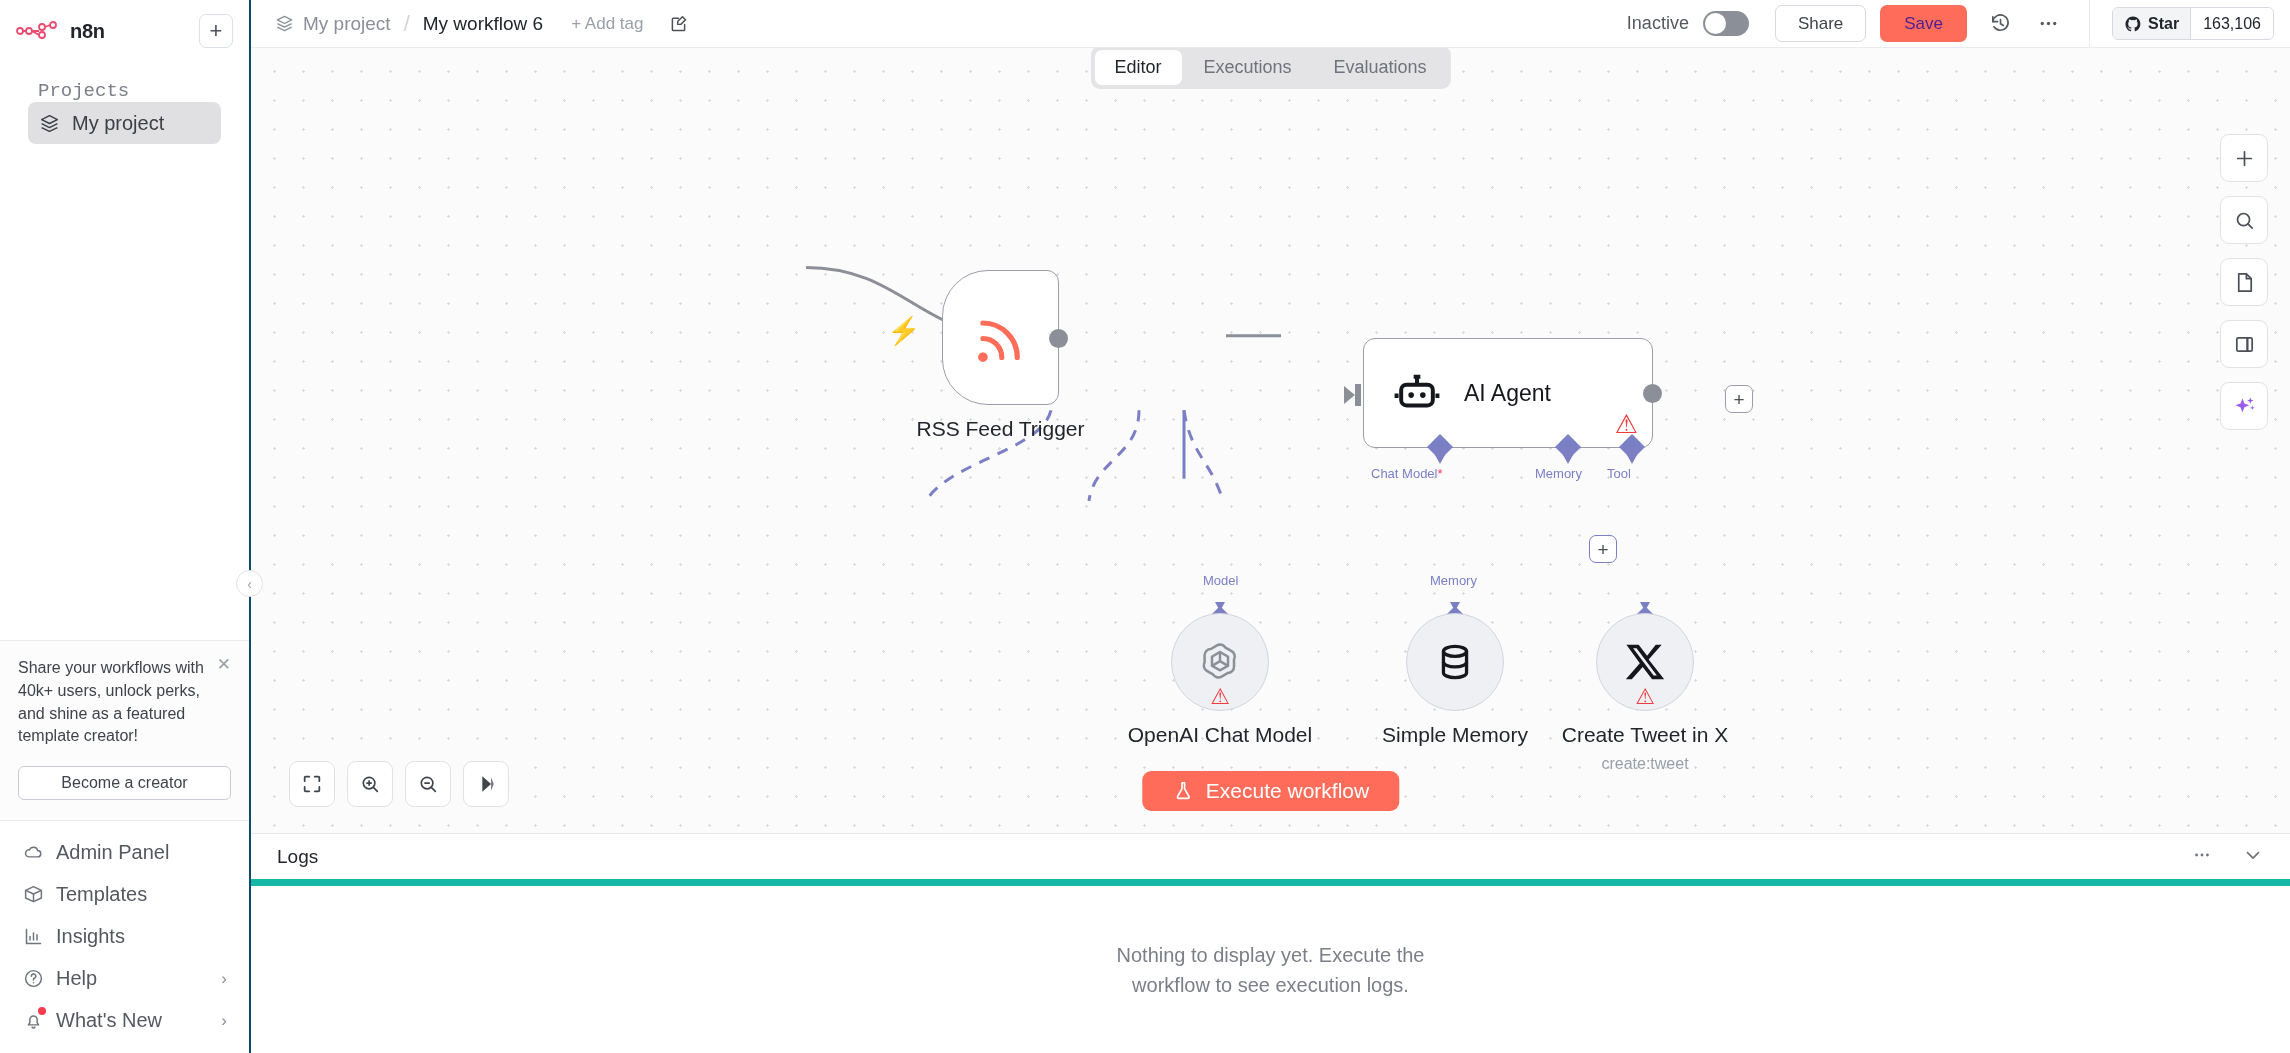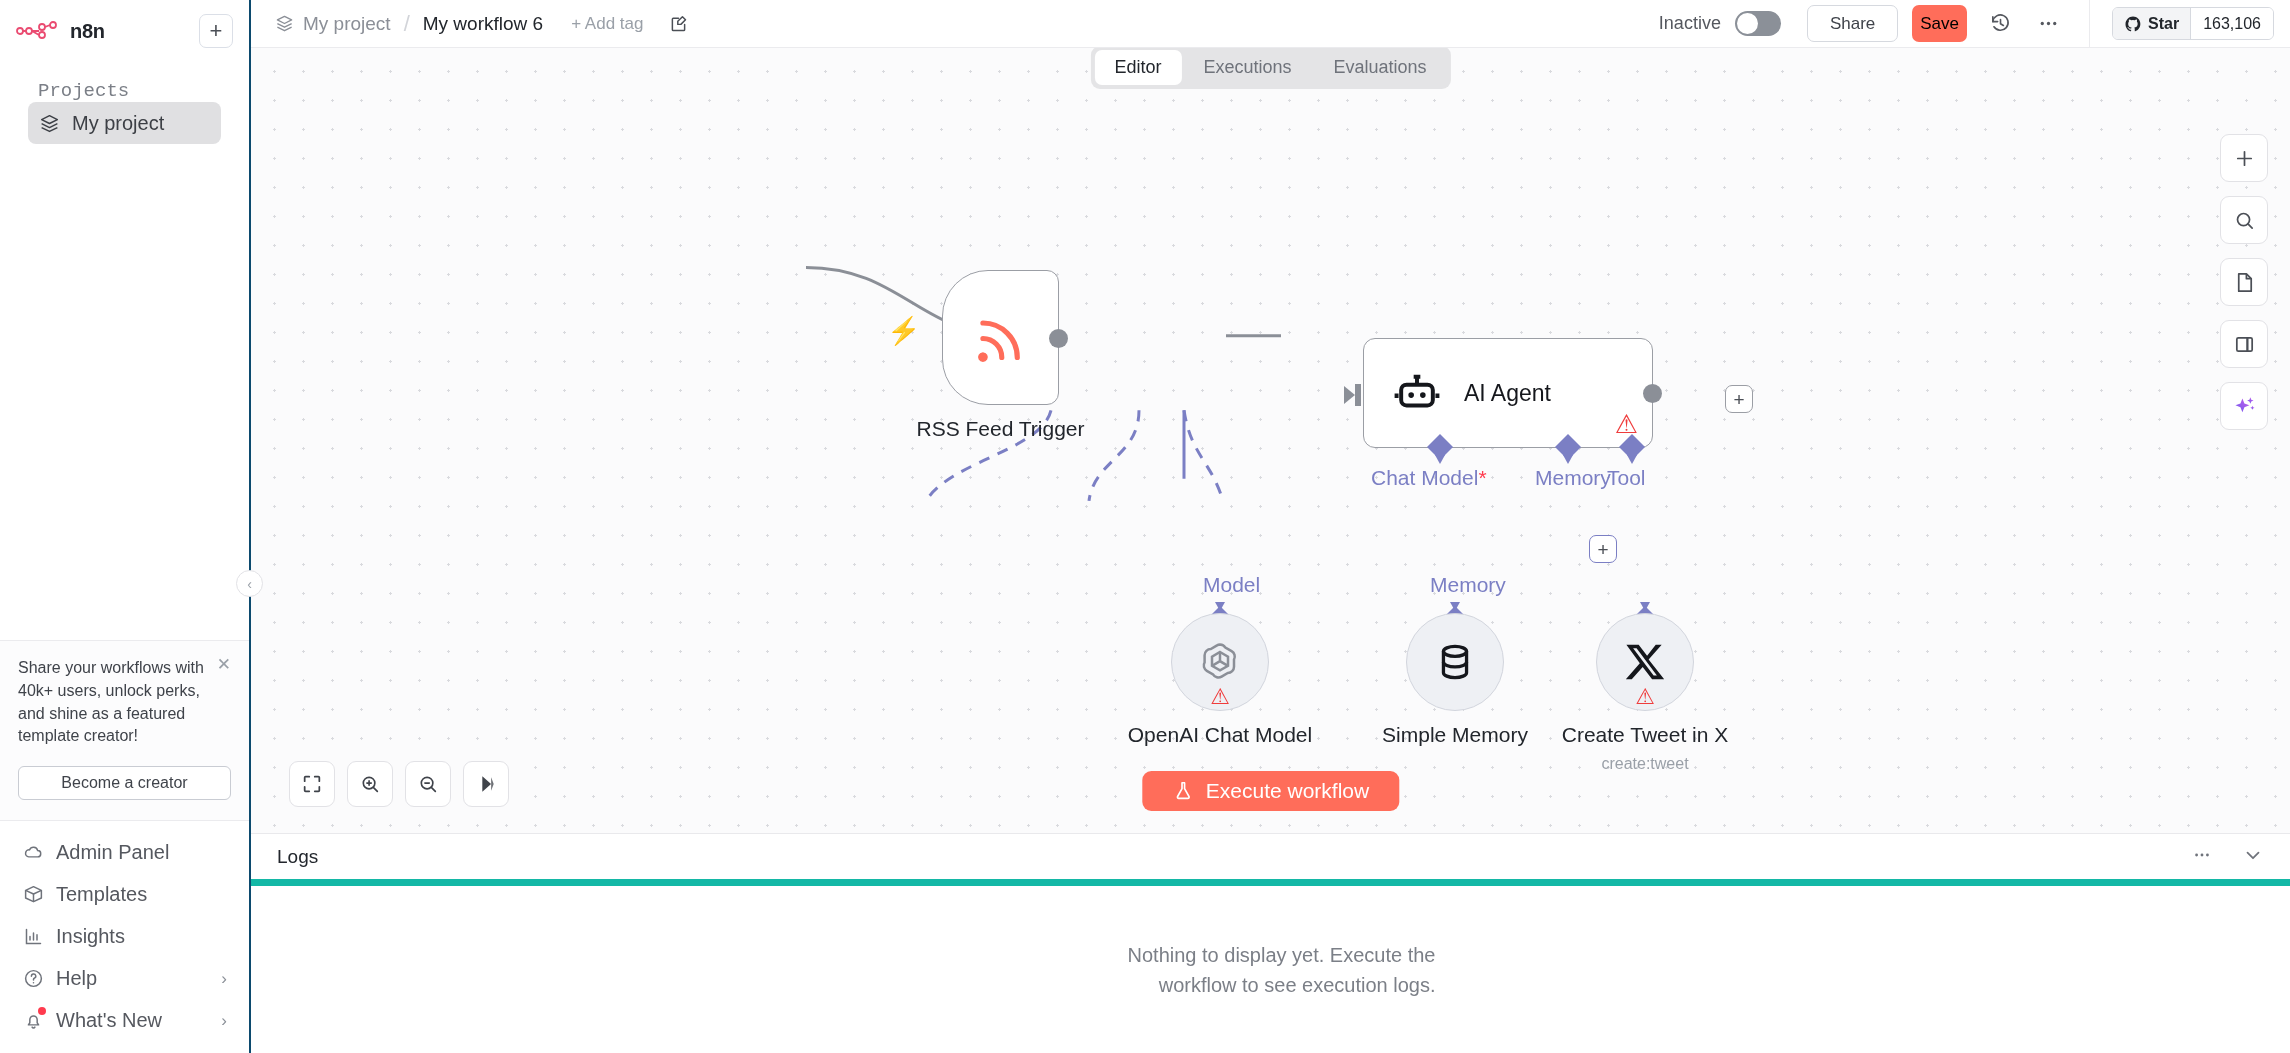--- a/index.html
+++ b/index.html
@@ -95,22 +95,22 @@
   .toggle .knob {
     position: absolute; width: 21px; height: 21px; border-radius: 50%;
     background: #fff; top: 2px; left: 2px;
   }
   .btn-share {
     margin-left: 26px; height: 37px; padding: 0 22px; border: 1px solid #d6d9df;
     border-radius: 7px; background: #fff; font-size: 17px; color: #3f434a;
     font-family: inherit; cursor: pointer; display: flex; align-items: center;
   }
   .btn-save {
-    margin-left: 14px; height: 37px; padding: 0 8px; border: none; border-radius: 7px;
-    background: #ff6d5a; color: #000000; font-size: 17px; font-family: inherit;
+    margin-left: 14px; height: 37px; padding: 0 24px; border: none; border-radius: 7px;
+    background: #ff6d5a; color: #4c1d95; font-size: 17px; font-family: inherit;
     cursor: pointer; display: flex; align-items: center;
   }
   .hdr-icon2 {
     margin-left: 18px; width: 30px; height: 30px; display: flex; align-items: center;
     justify-content: center; color: #55585f; cursor: pointer;
   }
   .hdr-divider { width: 1px; height: 48px; background: #ebebee; margin-left: 26px; }
   .gh-star {
     margin-left: 22px; display: flex; height: 33px; border: 1px solid #d6d9df;
     border-radius: 6px; overflow: hidden; cursor: pointer; background: #fff;
@@ -172,21 +172,21 @@
     align-items: center; justify-content: center; color: #4b4f56; font-size: 19px;
     line-height: 1; cursor: pointer;
   }
   .plus-sq.sub { border-color: #7b7fc4; color: #4b4f56; }
   .sub-node-circle {
     width: 98px; height: 98px; border-radius: 50%; background: #eef0f4;
     border: 1.6px solid #d2d5dd; display: flex; align-items: center;
     justify-content: center; position: relative;
   }
   .port-label {
-    position: absolute; font-size: 21px; color: #7b7fc4; white-space: nowrap;
+    position: absolute; font-size: 13px; color: #7b7fc4; white-space: nowrap;
   }
   .req-star { color: #ff3b4e; }
   .bolt { position: absolute; color: #ff6d5a; font-size: 27px; line-height: 1; }
 
   
   .right-tools {
     position: absolute; right: 22px; top: 86px; display: flex;
     flex-direction: column; gap: 14px; z-index: 15;
   }
   .tool-btn {
@@ -216,21 +216,21 @@
   .logs-bar {
     height: 52px; flex: 0 0 52px; display: flex; align-items: center;
     padding: 0 26px; border-bottom: 7px solid #14b8a6; gap: 29px;
   }
   .logs-title { font-size: 19px; color: #22262c; }
   .logs-actions { margin-left: auto; display: flex; align-items: center; gap: 30px; color: #6f737b; }
   .logs-body {
     flex: 1 1 auto; display: flex; align-items: center; justify-content: center;
   }
   .logs-empty {
-    font-size: 20px; color: #7b7f87; text-align: right; line-height: 1.5; max-width: 330px;
+    font-size: 20px; color: #7b7f87; text-align: center; line-height: 1.5; max-width: 330px;
   }
 </style>
 </head>
 <body>
 
 <div class="app">
 
   <aside class="sidebar">
     <div class="sb-top">
       <div class="sb-logo-row">

